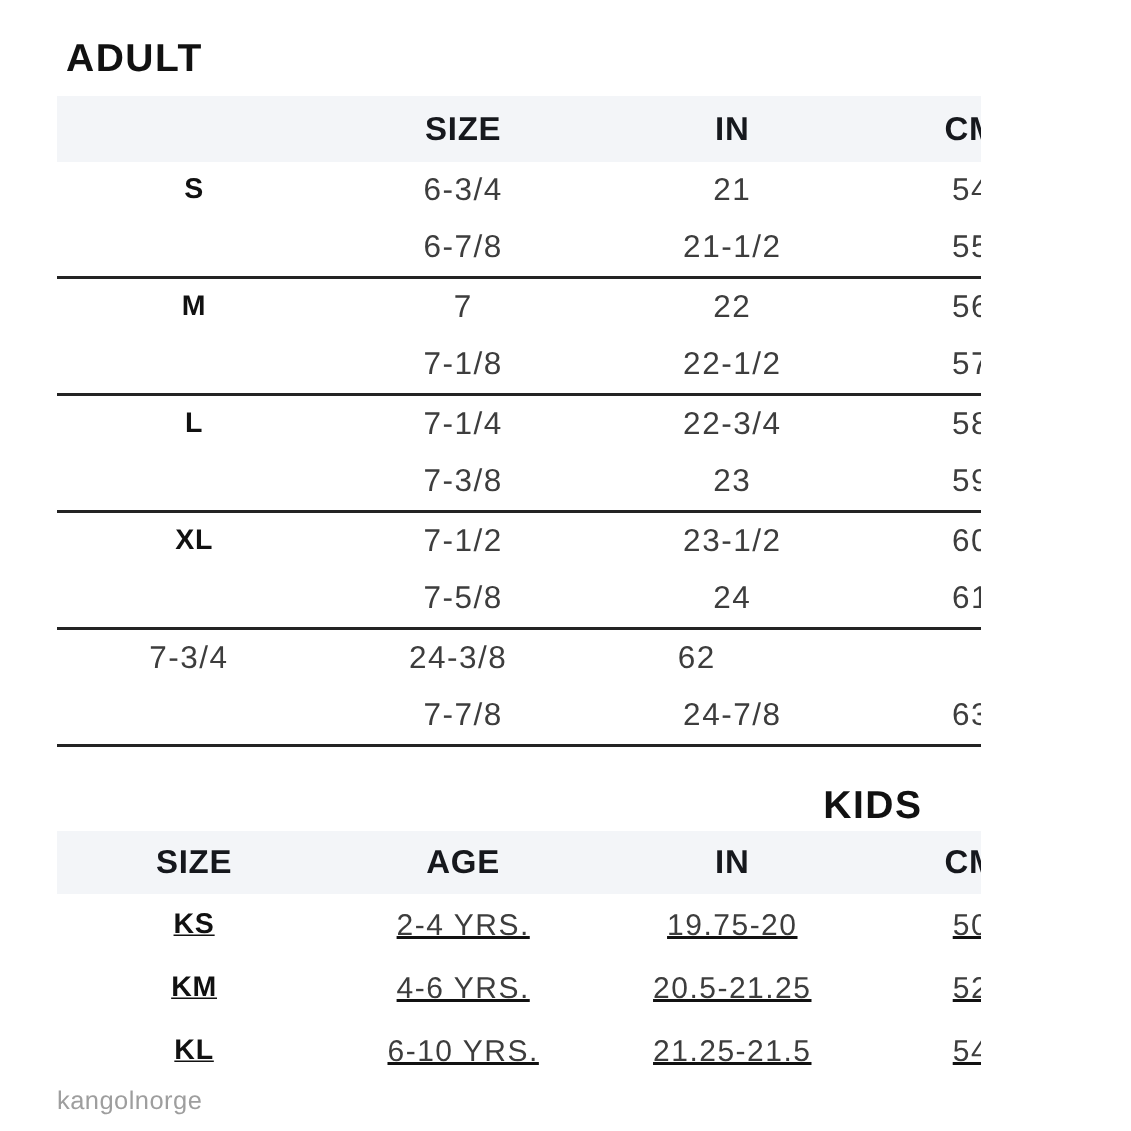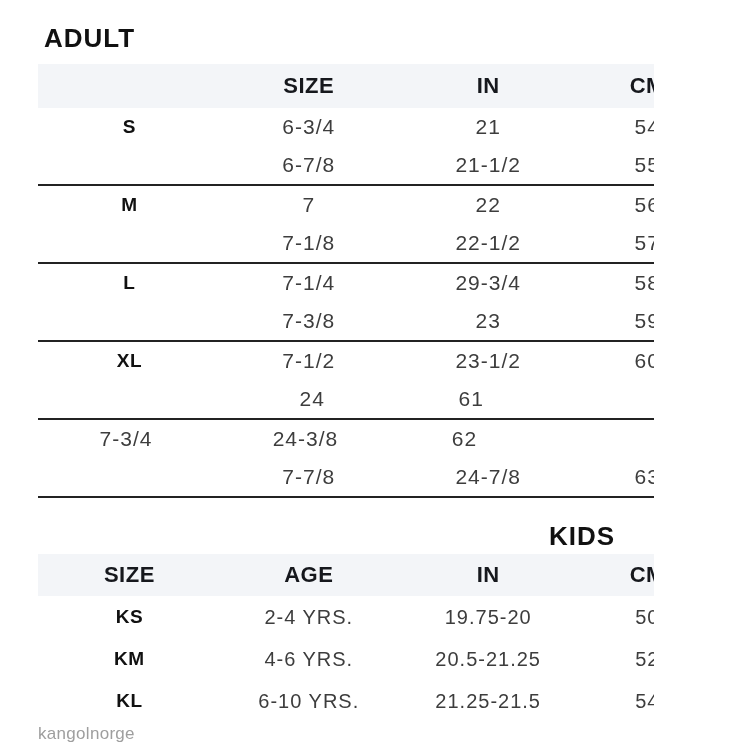--- a/index.html
+++ b/index.html
@@ -68,21 +68,21 @@
     letter-spacing: 0.5px;
     color: #111111;
   }
   .value {
     font-size: 21px;
     font-weight: normal;
     color: #3d3d3d;
     letter-spacing: 1px;
     text-align: center;
   }
-  .kids-table .trow.data-row { height: 42px; }
+  .kids-table .trow.data-row { height: 42px; text-decoration: underline; }
   .kids-table .value { font-size: 20px; }
 
   .footer {
     margin-top: 2px;
     text-align: left;
     font-size: 17px;
     color: #9e9e9e;
     letter-spacing: 0.3px;
   }
 </style>
@@ -129,40 +129,41 @@
           <div class="cell c2 value">7-1/8</div>
           <div class="cell c3 value">22-1/2</div>
           <div class="cell c4 value">57</div>
         </div>
       </div>
 
       <div class="group">
         <div class="trow">
           <div class="cell c1 row-label">L</div>
           <div class="cell c2 value">7-1/4</div>
-          <div class="cell c3 value">29-3/4</div>
+          <div class="cell c3 value">22-3/4</div>
           <div class="cell c4 value">58</div>
         </div>
         <div class="trow">
           <div class="cell c1"></div>
           <div class="cell c2 value">7-3/8</div>
           <div class="cell c3 value">23</div>
           <div class="cell c4 value">59</div>
         </div>
       </div>
 
       <div class="group">
         <div class="trow">
           <div class="cell c1 row-label">XL</div>
           <div class="cell c2 value">7-1/2</div>
           <div class="cell c3 value">23-1/2</div>
           <div class="cell c4 value">60</div>
         </div>
         <div class="trow">
           <div class="cell c1"></div>
+          <div class="cell c2 value">7-5/8</div>
           <div class="cell c3 value">24</div>
           <div class="cell c4 value">61</div>
         </div>
       </div>
 
       <div class="group">
         <div class="trow">
           <div class="cell c2 value">7-3/4</div>
           <div class="cell c3 value">24-3/8</div>
           <div class="cell c4 value">62</div>

